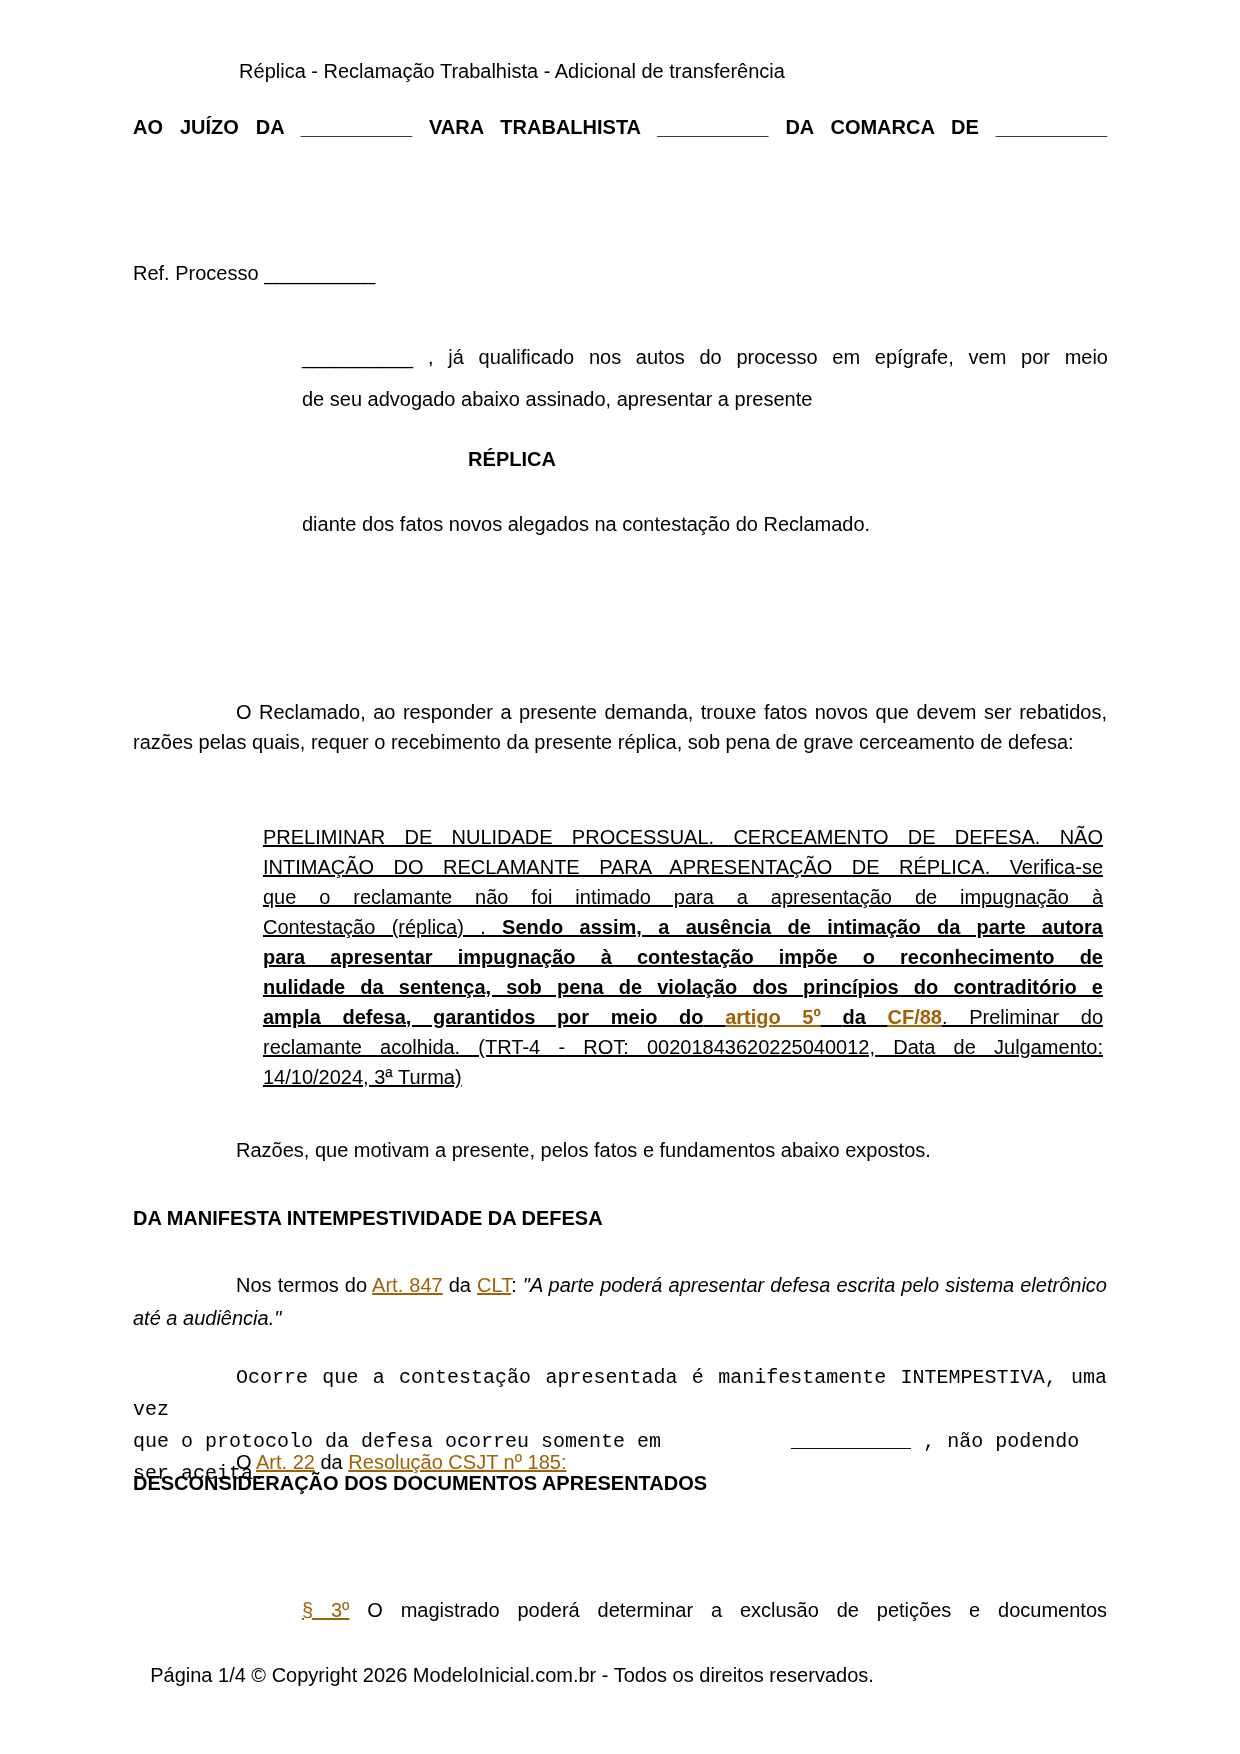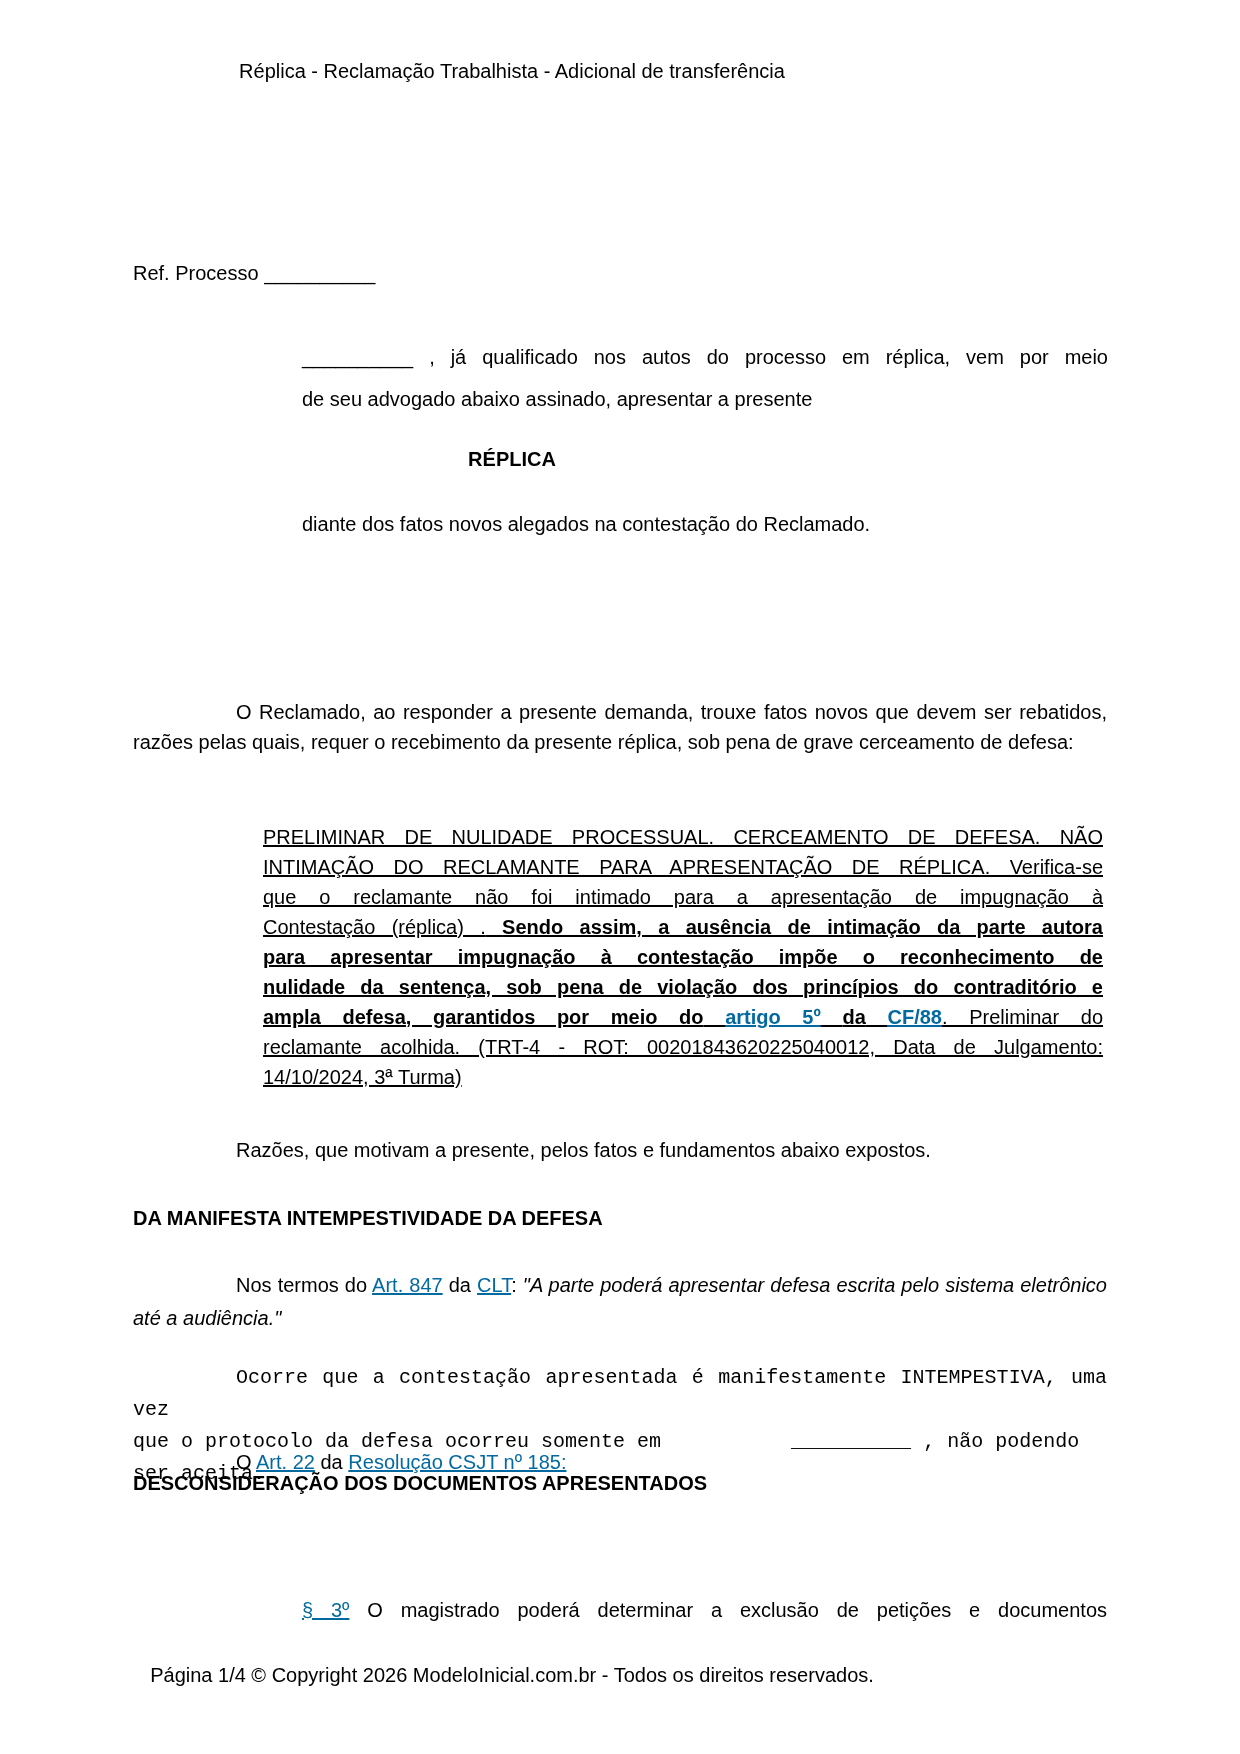--- a/index.html
+++ b/index.html
@@ -13,44 +13,52 @@
     font-size:20px;
     line-height:30px;
     overflow:hidden;
   }
   .abs{position:absolute;}
   .center{left:0;width:1024px;text-align:center;}
   .b{font-weight:bold;}
   .i{font-style:italic;}
   .j{text-align:justify;}
   .jl{text-align:justify;text-align-last:justify;}
-  a{color:#0369a1;text-decoration:underline;}
+  a{color:#a16207;text-decoration:underline;}
   a.b{font-weight:bold;}
   .indent{text-indent:103px;}
   .spacer{display:inline-block;width:130px;}
   .q-line{text-align:justify;text-align-last:justify;}
   .q-line.last{text-align-last:left;}
 </style>
 </head>
 <body>
 
 <div class="page">
 
   <div class="abs center" style="top:56px;">Réplica - Reclamação Trabalhista - Adicional de transferência</div>
 
+  <div class="abs b jl" style="top:112px;left:133px;width:974px;">
+    <span>AO JUÍZO DA</span>
+    <span>__________</span>
+    <span>VARA TRABALHISTA</span>
+    <span>__________</span>
+    <span>DA COMARCA DE</span>
+    <span>__________</span>
+  </div>
 
   <div class="abs" style="top:258px;left:133px;width:974px;">
     <span>Ref. Processo</span>
     <span>__________</span>
   </div>
 
   <div class="abs" style="top:336px;left:302px;width:806px;line-height:42px;">
     <div class="jl">
       <span>__________</span>
-      <span>, já qualificado nos autos do processo em réplica, vem por meio</span>
+      <span>, já qualificado nos autos do processo em epígrafe, vem por meio</span>
     </div>
     <div>de seu advogado abaixo assinado, apresentar a presente</div>
   </div>
 
   <div class="abs center b" style="top:444px;">RÉPLICA</div>
 
   <div class="abs" style="top:509px;left:302px;width:806px;">diante dos fatos novos alegados na contestação do Reclamado.</div>
 
 
   <div class="abs j indent" style="top:697px;left:133px;width:974px;">O Reclamado, ao responder a presente demanda, trouxe fatos novos que devem ser rebatidos, razões pelas quais, requer o recebimento da presente réplica, sob pena de grave cerceamento de defesa:</div>

